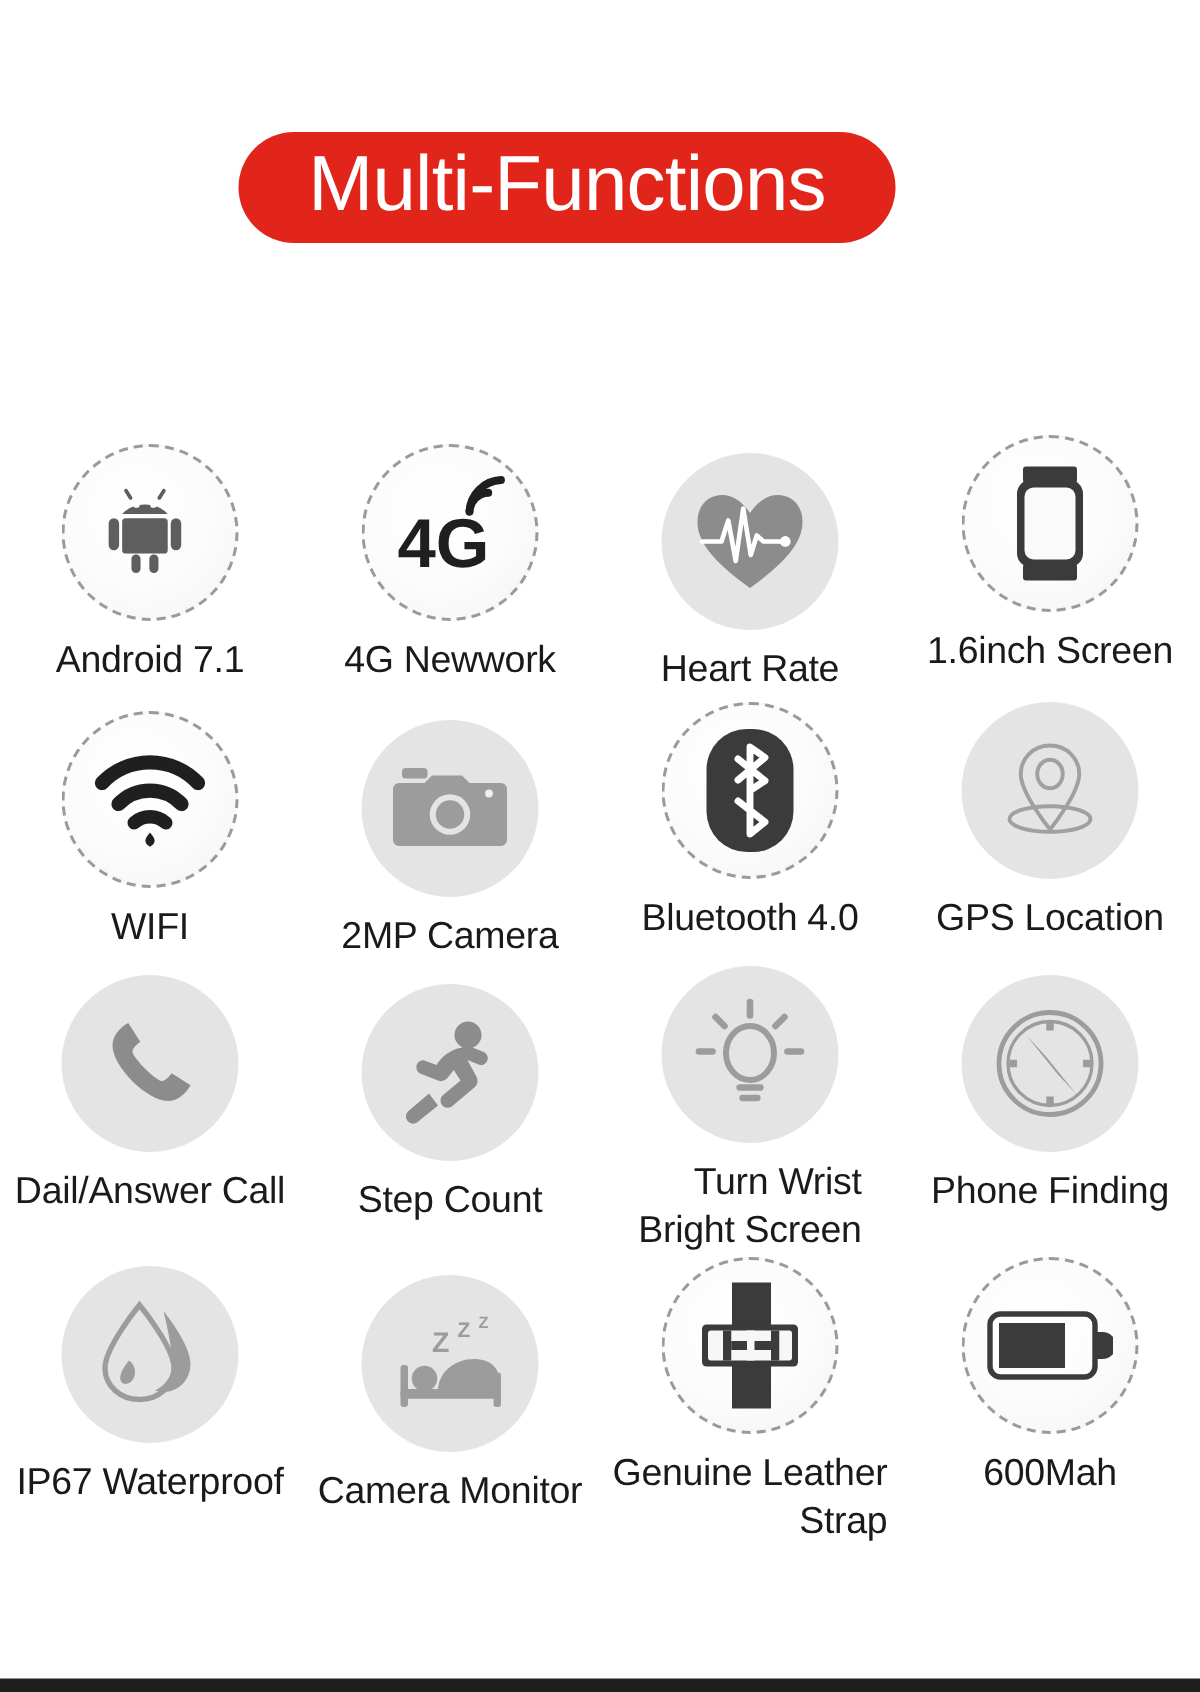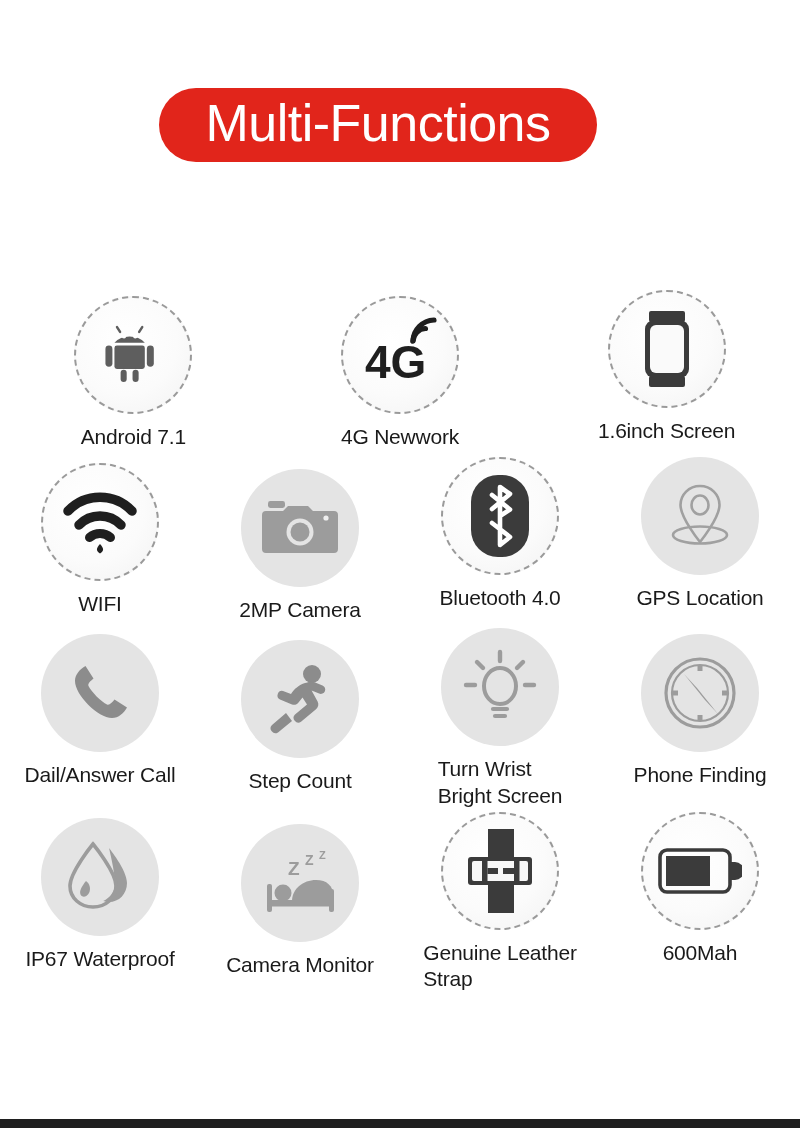--- a/index.html
+++ b/index.html
@@ -68,23 +68,23 @@
   }
   .circle.solid {
     background: #E4E4E4;
   }
   .circle.dashed {
     background: radial-gradient(circle at 42% 38%, #ffffff 0%, #fbfbfb 55%, #f2f2f2 100%);
     border: 2px dashed #9a9a9a;
   }
   .label {
     margin-top: 10px;
-    font-size: 21px;
+    font-size: 25px;
     color: #1a1a1a;
-    text-align: left;
+    text-align: right;
     line-height: 1.28;
     white-space: pre-line;
     letter-spacing: -0.2px;
   }
 
   
   .row-1 { margin-bottom: 12px; }
   .row-2 { margin-bottom: 10px; }
   .row-3 { margin-bottom: 8px; }
 
@@ -140,20 +140,30 @@
           <g fill="none" stroke="#1F1F1F" stroke-linecap="round">
             <path d="M56 25 a13 13 0 0 1 12.5 -12.5" stroke-width="5.2"></path>
             <path d="M56 25 a22 22 0 0 1 21 -21" stroke-width="5.2"></path>
           </g>
           <text x="8" y="62" font-family="'Liberation Sans', sans-serif" font-size="46" font-weight="bold" fill="#1F1F1F">4G</text>
         </svg>
       </div>
       <div class="label">4G Newwork</div>
     </div>
 
+    <div class="cell nudge-down">
+      <div class="circle solid">
+        <svg class="icon-svg" width="76" height="70" viewBox="0 0 76 70" aria-hidden="true">
+          <path d="M38 66 C 10 46 3 33 3 22 C 3 10 11 4 19.5 4 C 26.5 4 33 8.5 38 16 C 43 8.5 49.5 4 56.5 4 C 65 4 73 10 73 22 C 73 33 66 46 38 66 Z" fill="#8C8C8C"></path>
+          <path d="M6 35 H19 L23.5 21 L28.5 48 L33.5 13 L38.5 44 L42.5 31 L47 35 H60" fill="none" stroke="#ffffff" stroke-width="3.1" stroke-linejoin="round" stroke-linecap="round"></path>
+          <circle cx="61.5" cy="35" r="3.6" fill="#ffffff"></circle>
+        </svg>
+      </div>
+      <div class="label">Heart Rate</div>
+    </div>
 
     <div class="cell nudge-up">
       <div class="circle dashed">
         <svg class="icon-svg" width="64" height="80" viewBox="0 0 64 80" aria-hidden="true">
           <rect x="14" y="2" width="36" height="11" rx="2" fill="#3B3B3B"></rect>
           <rect x="14" y="67" width="36" height="11" rx="2" fill="#3B3B3B"></rect>
           <rect x="10" y="11" width="44" height="58" rx="9" fill="#3B3B3B"></rect>
           <rect x="15" y="16" width="34" height="48" rx="6" fill="#FAFAFA"></rect>
         </svg>
       </div>

